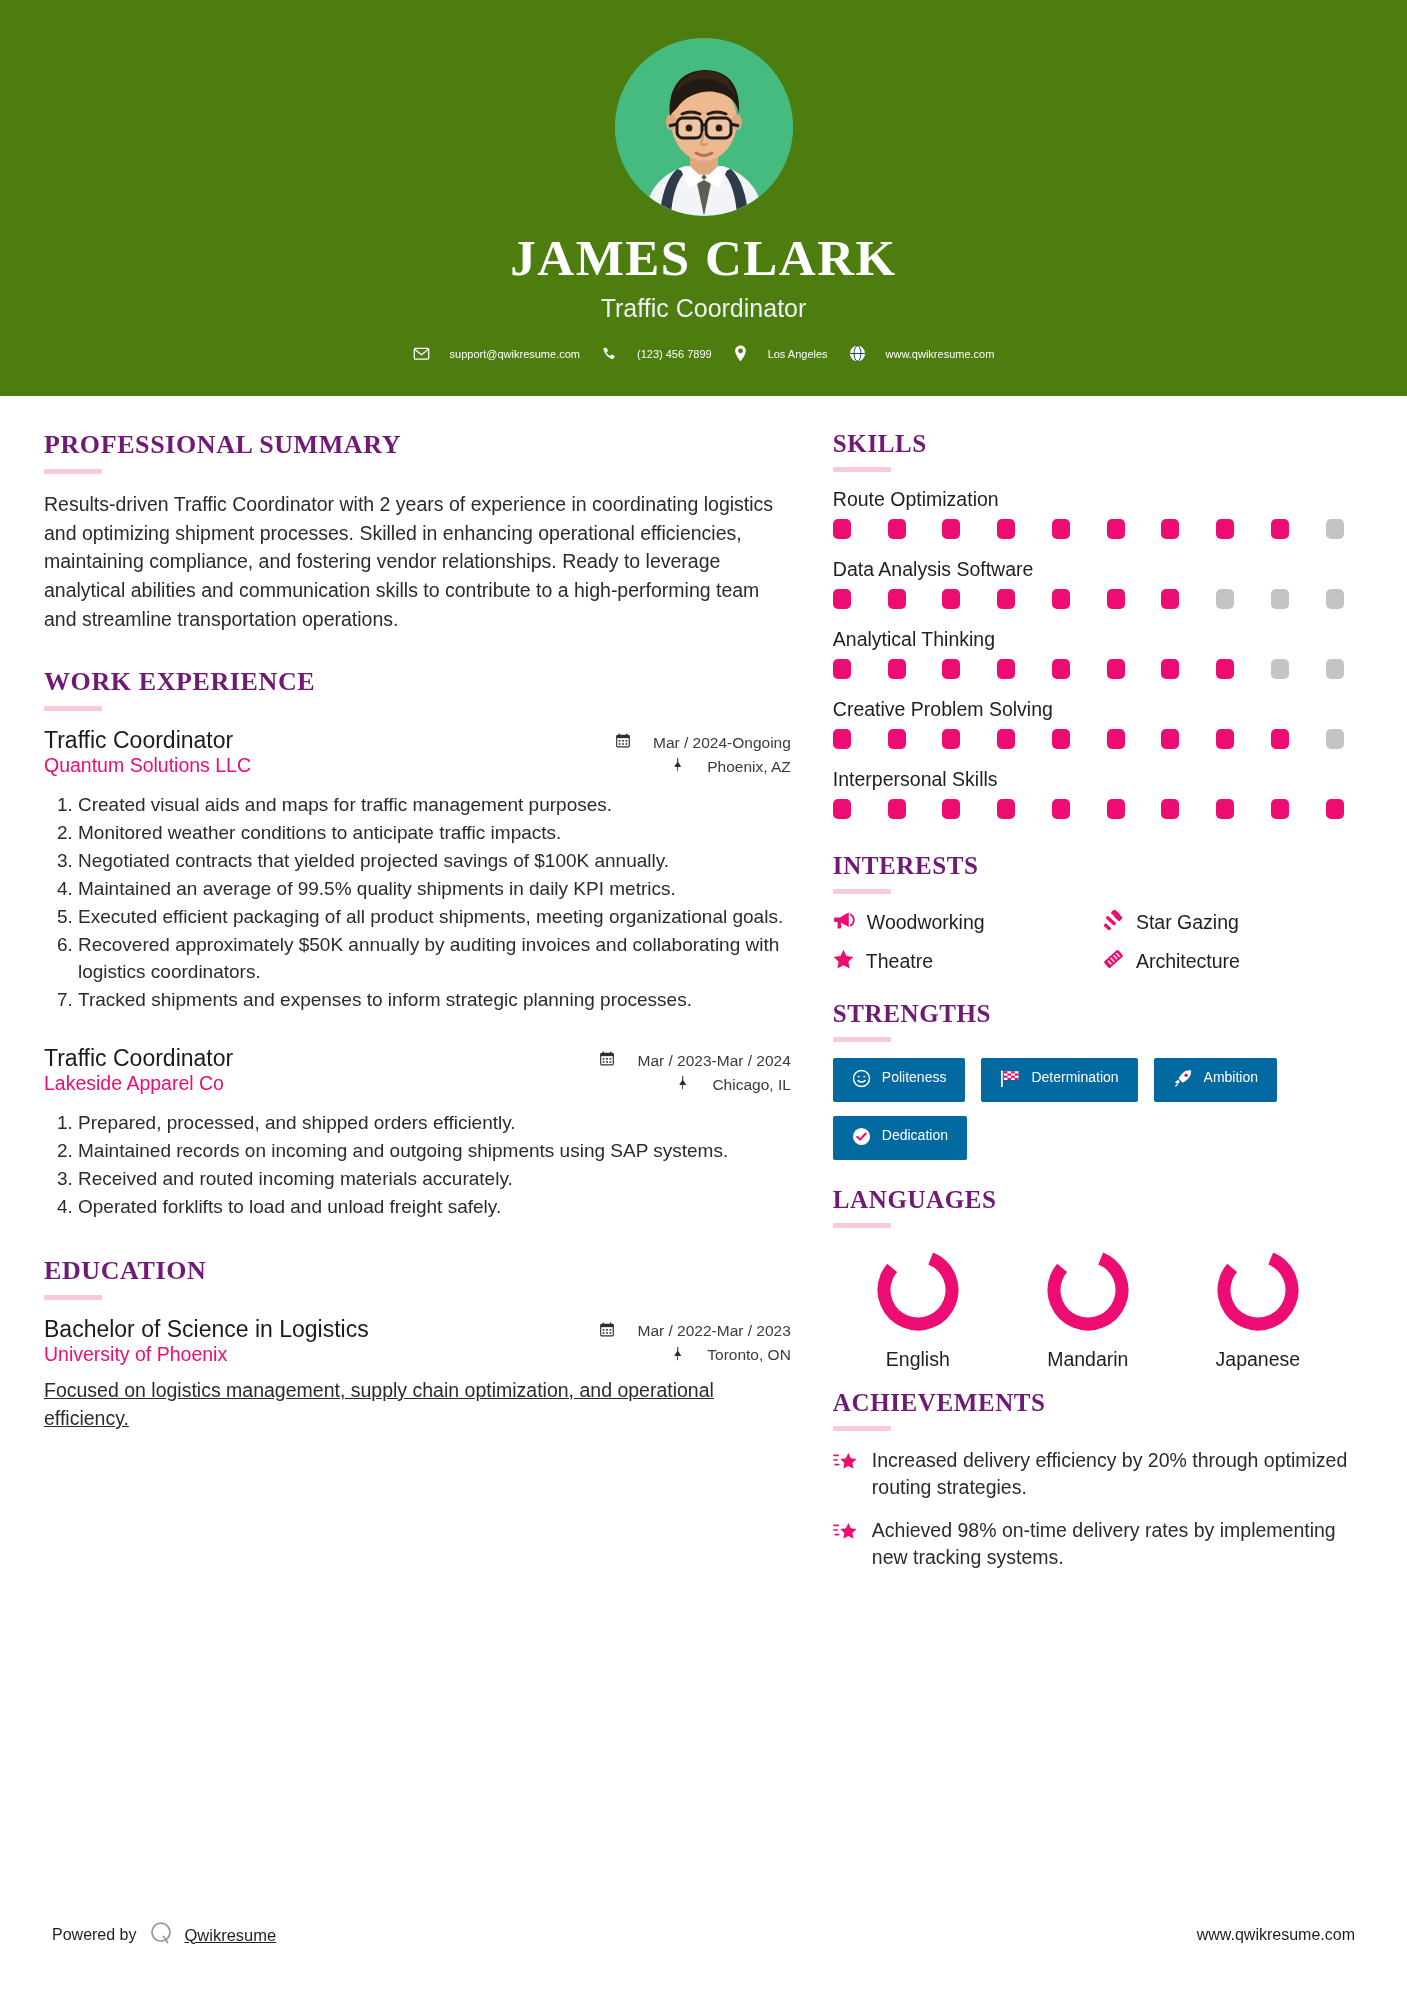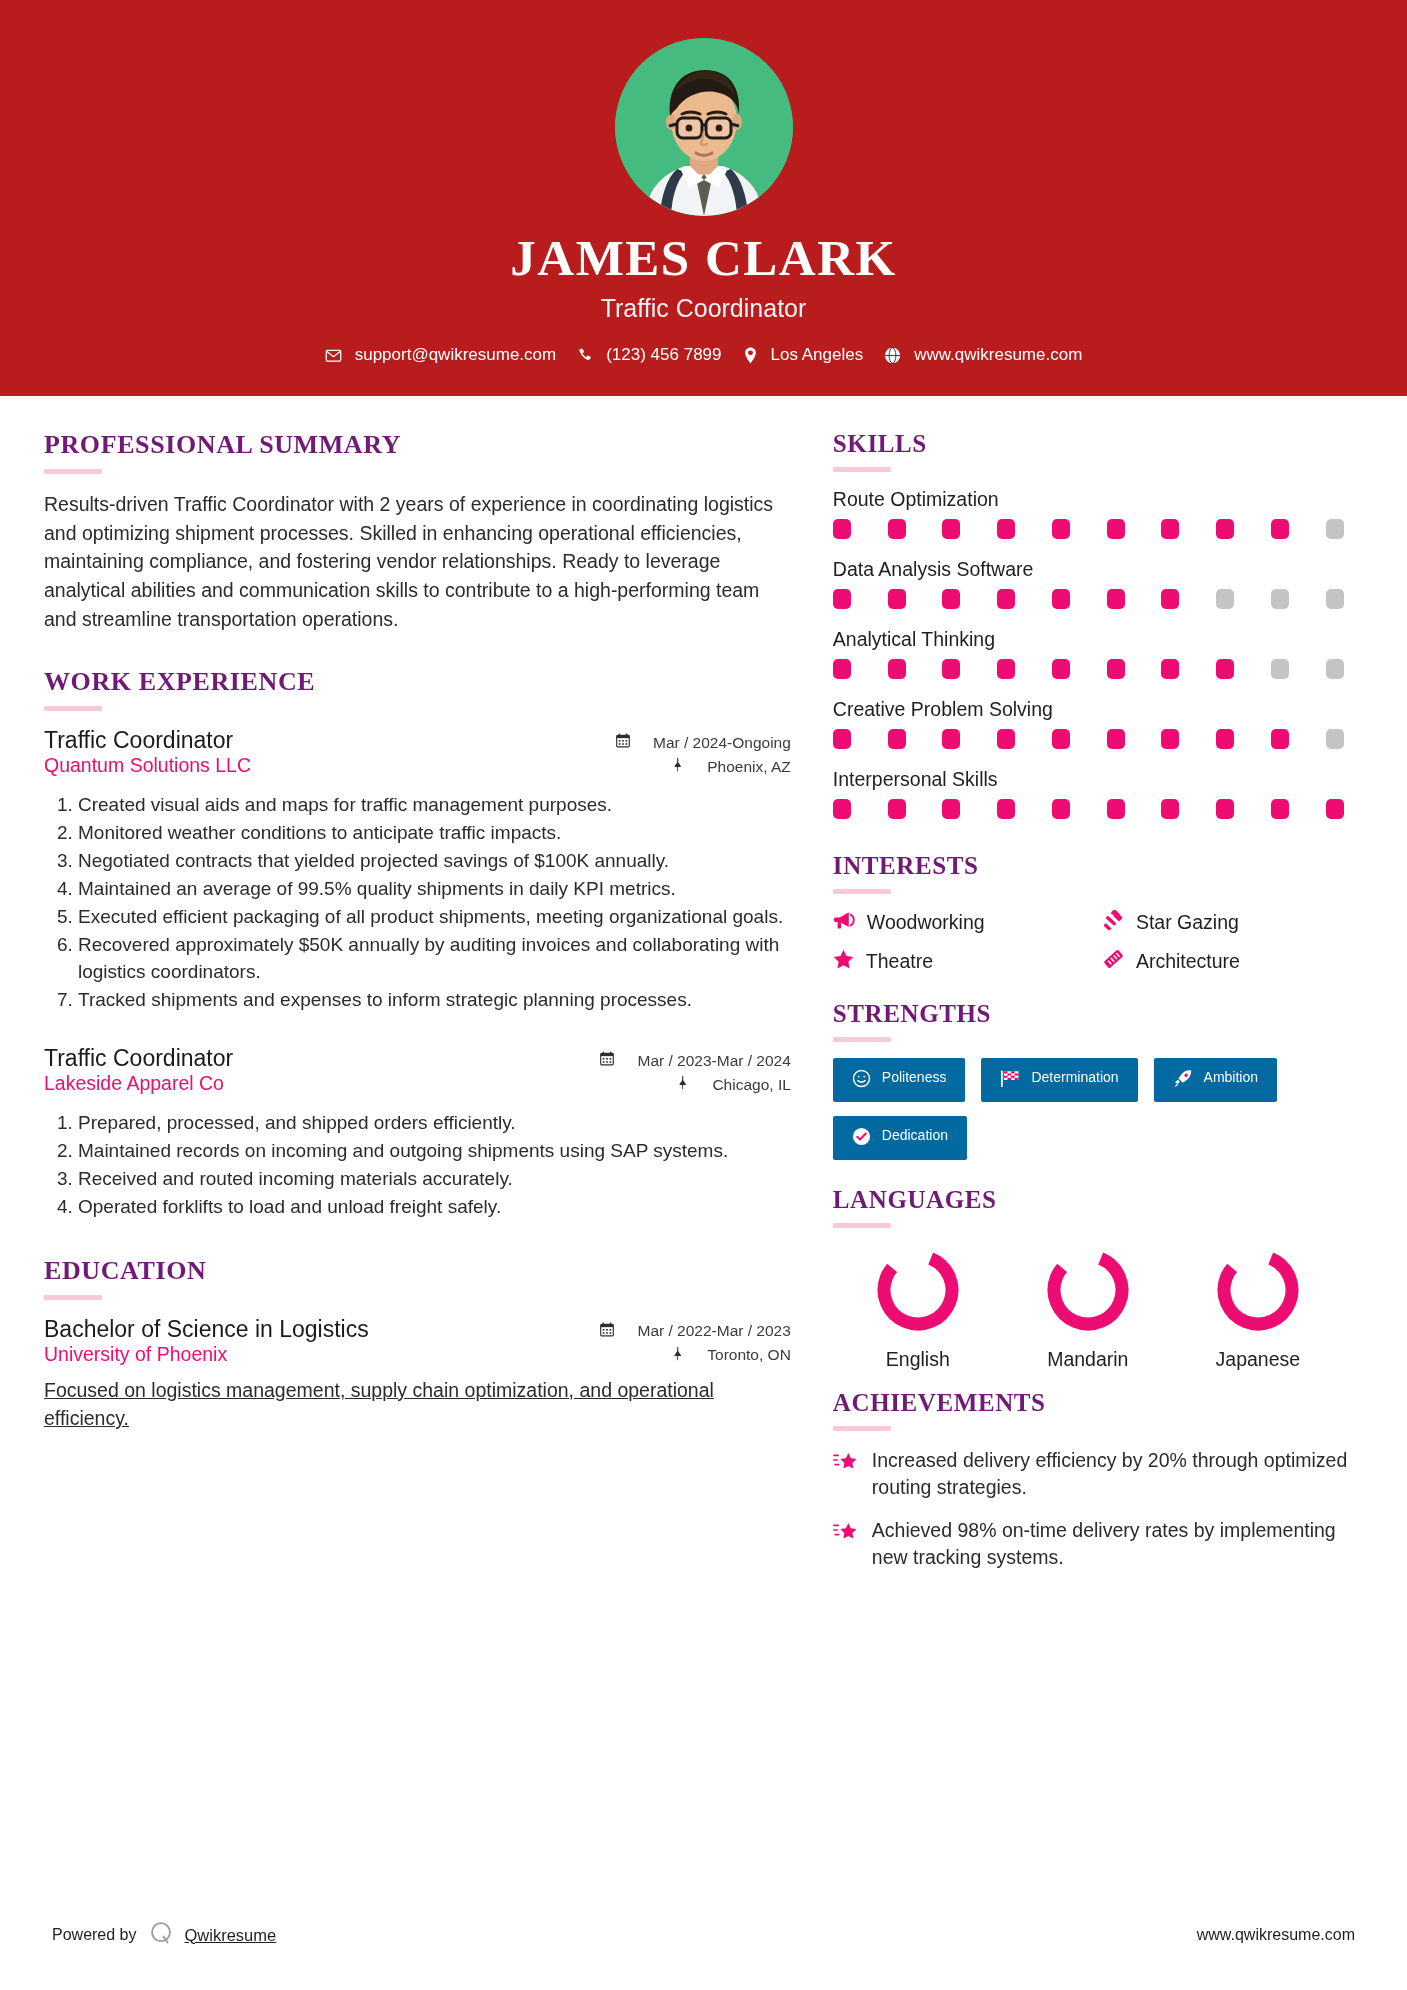--- a/index.html
+++ b/index.html
@@ -13,21 +13,21 @@
   .page {
     position: relative;
     width: 1407px;
     height: 1990px;
     background: #ffffff;
     overflow: hidden;
   }
 
   
   .header {
-    background: #b91c1c;
+    background: #4d7c0f;
     height: 396px;
     padding-top: 38px;
     text-align: center;
     position: relative;
   }
   .avatar-wrap {
     width: 178px;
     height: 178px;
     margin: 0 auto 0;
     border-radius: 50%;
@@ -55,23 +55,23 @@
     margin-top: 22px;
     display: flex;
     justify-content: center;
     align-items: center;
     gap: 9px;
     flex-wrap: nowrap;
   }
   .contact-item {
     display: flex;
     align-items: center;
-    gap: 13px;
+    gap: 20px;
     color: #ffffff;
-    font-size: 17px;
+    font-size: 11px;
     padding: 0 6px;
     white-space: nowrap;
   }
   .contact-item svg { display:block; }
 
   
   .body {
     display: flex;
     padding: 34px 44px 0 44px;
     gap: 0;

